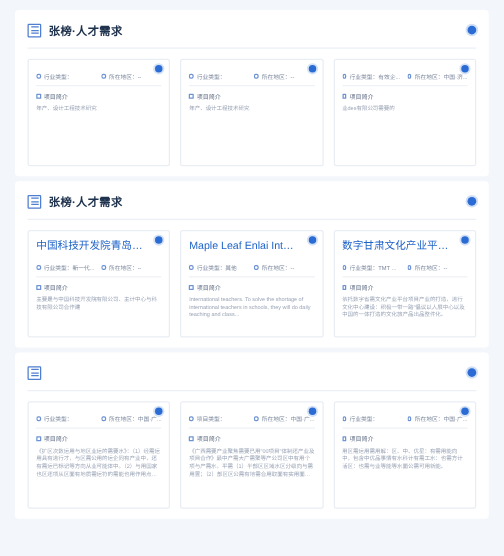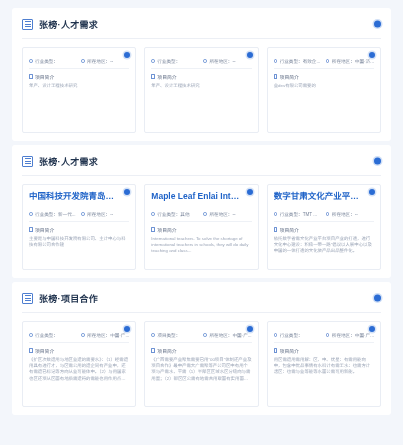--- a/index.html
+++ b/index.html
@@ -74,21 +74,21 @@
     min-height:86px;
     overflow:hidden;
   }
   .card-badge{
     position:absolute;right:5px;top:4px;
     width:6px;height:6px;border-radius:50%;
     background:#2b6cd4;
     box-shadow:0 0 0 1.5px rgba(43,108,212,.2);
   }
   .card-title{
-    font-size:8.5px;font-weight:bold;
+    font-size:8.5px;font-weight:normal;
     color:#1f63c8;
     white-space:nowrap;overflow:hidden;text-overflow:ellipsis;
     padding-right:12px;
     margin-bottom:5px;
     line-height:11px;
   }
   .meta-row{
     display:flex;
     gap:4px;
     padding-top:4px;
@@ -292,21 +292,20 @@
     </div>
   </div>
 
   <div class="section">
     <div class="section-head">
       <span class="sec-icon">
           <i></i>
           <i></i>
           <i></i>
         </span>
-      <span class="sec-title">张榜·项目合作</span>
       <span class="sec-badge"></span>
     </div>
     <div class="sec-rule"></div>
     <div class="cards">
 
       <div class="card no-title">
         <span class="card-badge"></span>
 
         <div class="meta-row">
           <div class="meta">

